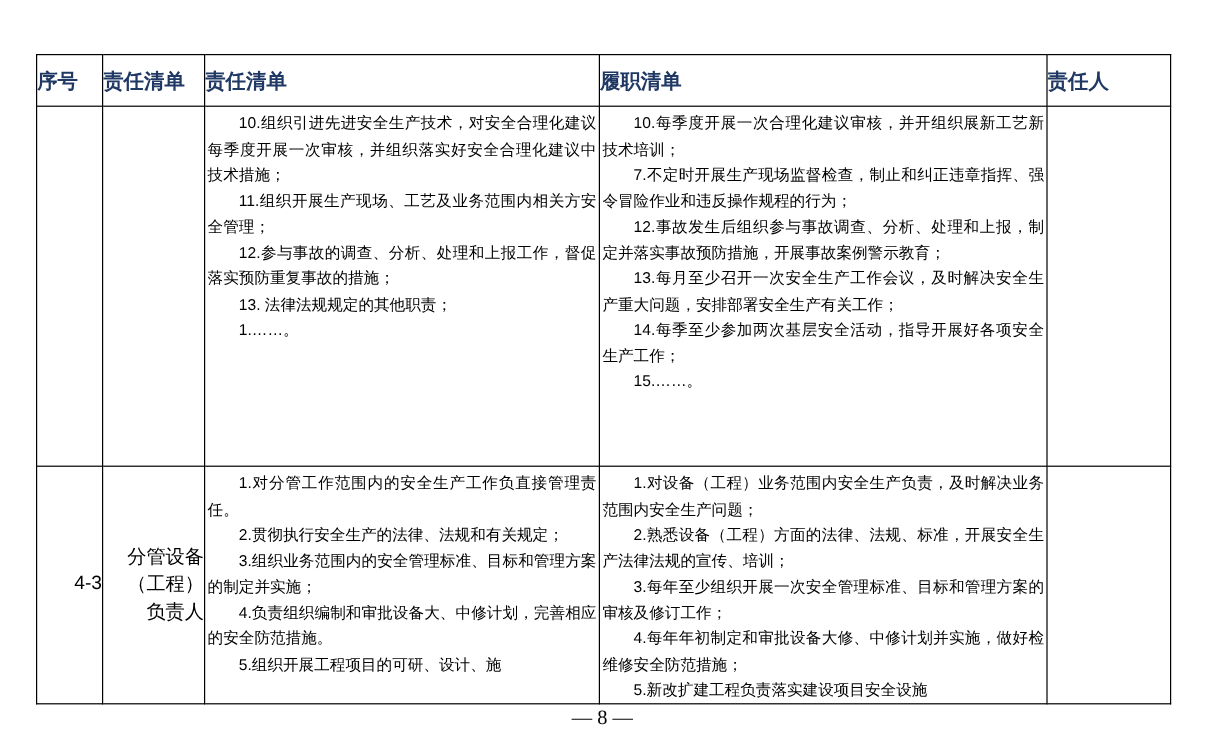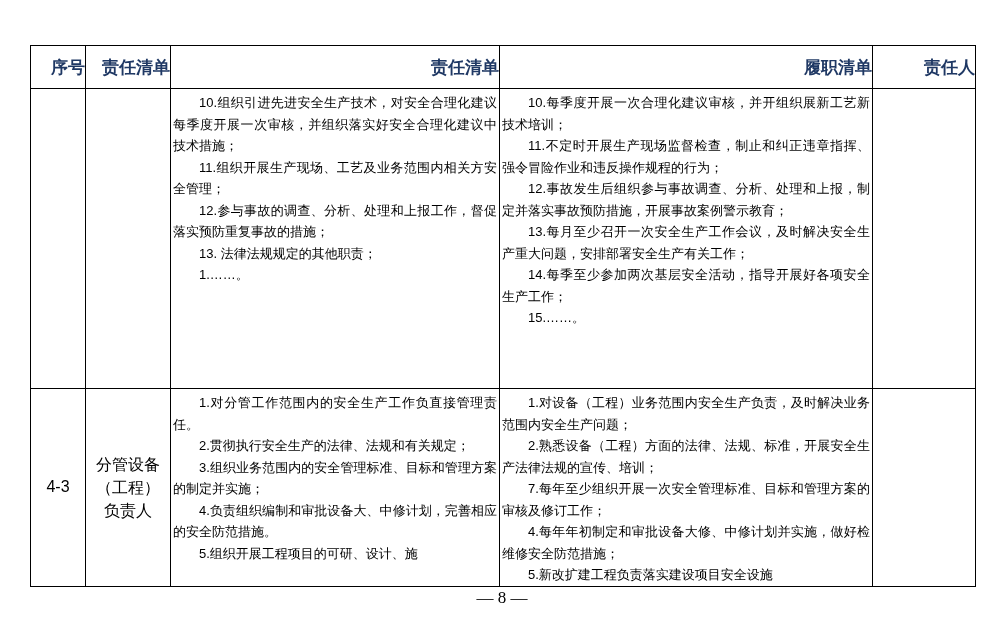--- a/index.html
+++ b/index.html
@@ -26,38 +26,38 @@
     border: 1px solid #000000;
     overflow: hidden;
   }
   thead tr { height: 43px; }
   tr.row-0 { height: 300px; }
   tr.row-1 { height: 195px; }
   th.col-header {
     font-size: 17px;
     font-weight: bold;
     color: #1F3864;
-    text-align: right;
+    text-align: left;
     vertical-align: middle;
     font-family: "Liberation Sans", "DejaVu Sans", sans-serif;
   }
   td.list-cell {
     vertical-align: top;
     padding: 3px 2px 0 2px;
   }
   td.list-cell p {
     font-size: 13px;
     line-height: 21.5px;
     text-align: justify;
     text-indent: 2em;
     word-break: break-all;
   }
   td.serial-cell, td.position-cell, td.person-cell {
     vertical-align: middle;
-    text-align: center;
+    text-align: right;
     font-size: 16px;
   }
   .position-line {
     display: block;
     line-height: 23px;
     font-size: 16px;
   }
   .page-number {
     position: absolute;
     left: 0; top: 588px;
@@ -100,21 +100,21 @@
         </td>
         <td class="list-cell">
           <p>10.组织引进先进安全生产技术，对安全合理化建议每季度开展一次审核，并组织落实好安全合理化建议中技术措施；</p>
           <p>11.组织开展生产现场、工艺及业务范围内相关方安全管理；</p>
           <p>12.参与事故的调查、分析、处理和上报工作，督促落实预防重复事故的措施；</p>
           <p>13. 法律法规规定的其他职责；</p>
           <p>1.……。</p>
         </td>
         <td class="list-cell">
           <p>10.每季度开展一次合理化建议审核，并开组织展新工艺新技术培训；</p>
-          <p>11.不定时开展生产现场监督检查，制止和纠正违章指挥、强令冒险作业和违反操作规程的行为；</p>
+          <p>7.不定时开展生产现场监督检查，制止和纠正违章指挥、强令冒险作业和违反操作规程的行为；</p>
           <p>12.事故发生后组织参与事故调查、分析、处理和上报，制定并落实事故预防措施，开展事故案例警示教育；</p>
           <p>13.每月至少召开一次安全生产工作会议，及时解决安全生产重大问题，安排部署安全生产有关工作；</p>
           <p>14.每季至少参加两次基层安全活动，指导开展好各项安全生产工作；</p>
           <p>15.……。</p>
         </td>
         <td class="person-cell"></td>
       </tr>
       <tr class="row-1">
         <td class="serial-cell">4-3</td>
         <td class="position-cell">
@@ -125,21 +125,21 @@
         <td class="list-cell">
           <p>1.对分管工作范围内的安全生产工作负直接管理责任。</p>
           <p>2.贯彻执行安全生产的法律、法规和有关规定；</p>
           <p>3.组织业务范围内的安全管理标准、目标和管理方案的制定并实施；</p>
           <p>4.负责组织编制和审批设备大、中修计划，完善相应的安全防范措施。</p>
           <p>5.组织开展工程项目的可研、设计、施</p>
         </td>
         <td class="list-cell">
           <p>1.对设备（工程）业务范围内安全生产负责，及时解决业务范围内安全生产问题；</p>
           <p>2.熟悉设备（工程）方面的法律、法规、标准，开展安全生产法律法规的宣传、培训；</p>
-          <p>7.每年至少组织开展一次安全管理标准、目标和管理方案的审核及修订工作；</p>
+          <p>3.每年至少组织开展一次安全管理标准、目标和管理方案的审核及修订工作；</p>
           <p>4.每年年初制定和审批设备大修、中修计划并实施，做好检维修安全防范措施；</p>
           <p>5.新改扩建工程负责落实建设项目安全设施</p>
         </td>
         <td class="person-cell"></td>
       </tr>
     </tbody>
   </table>
 
   <div class="page-number">— 8 —</div>
 

